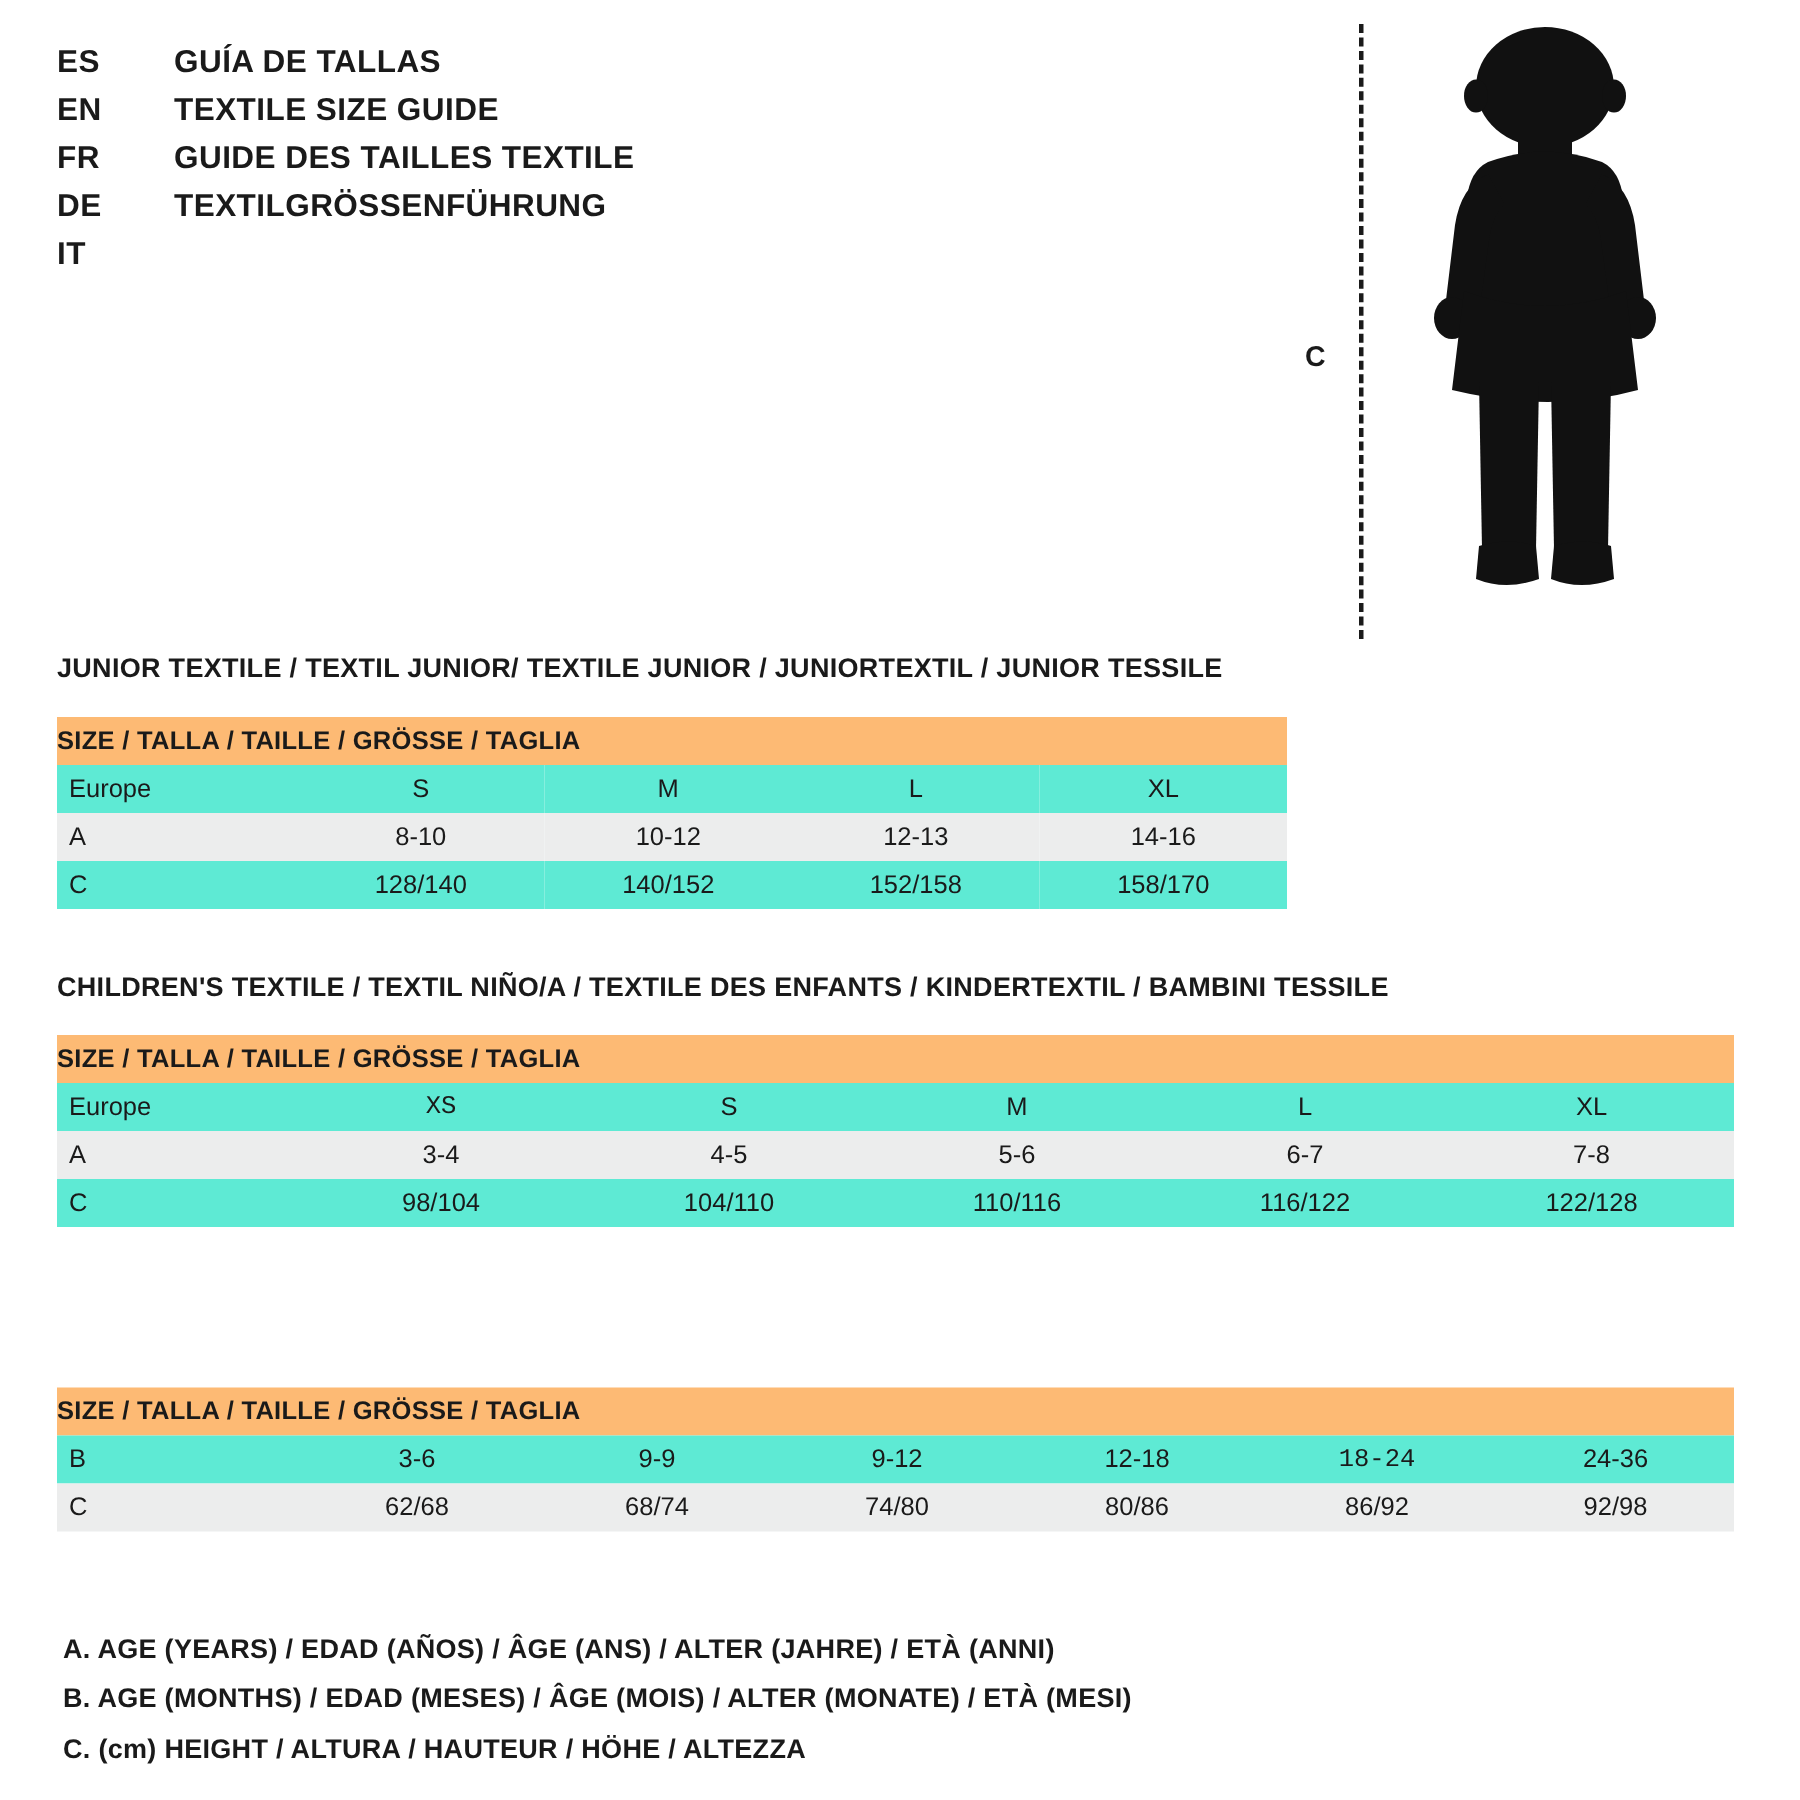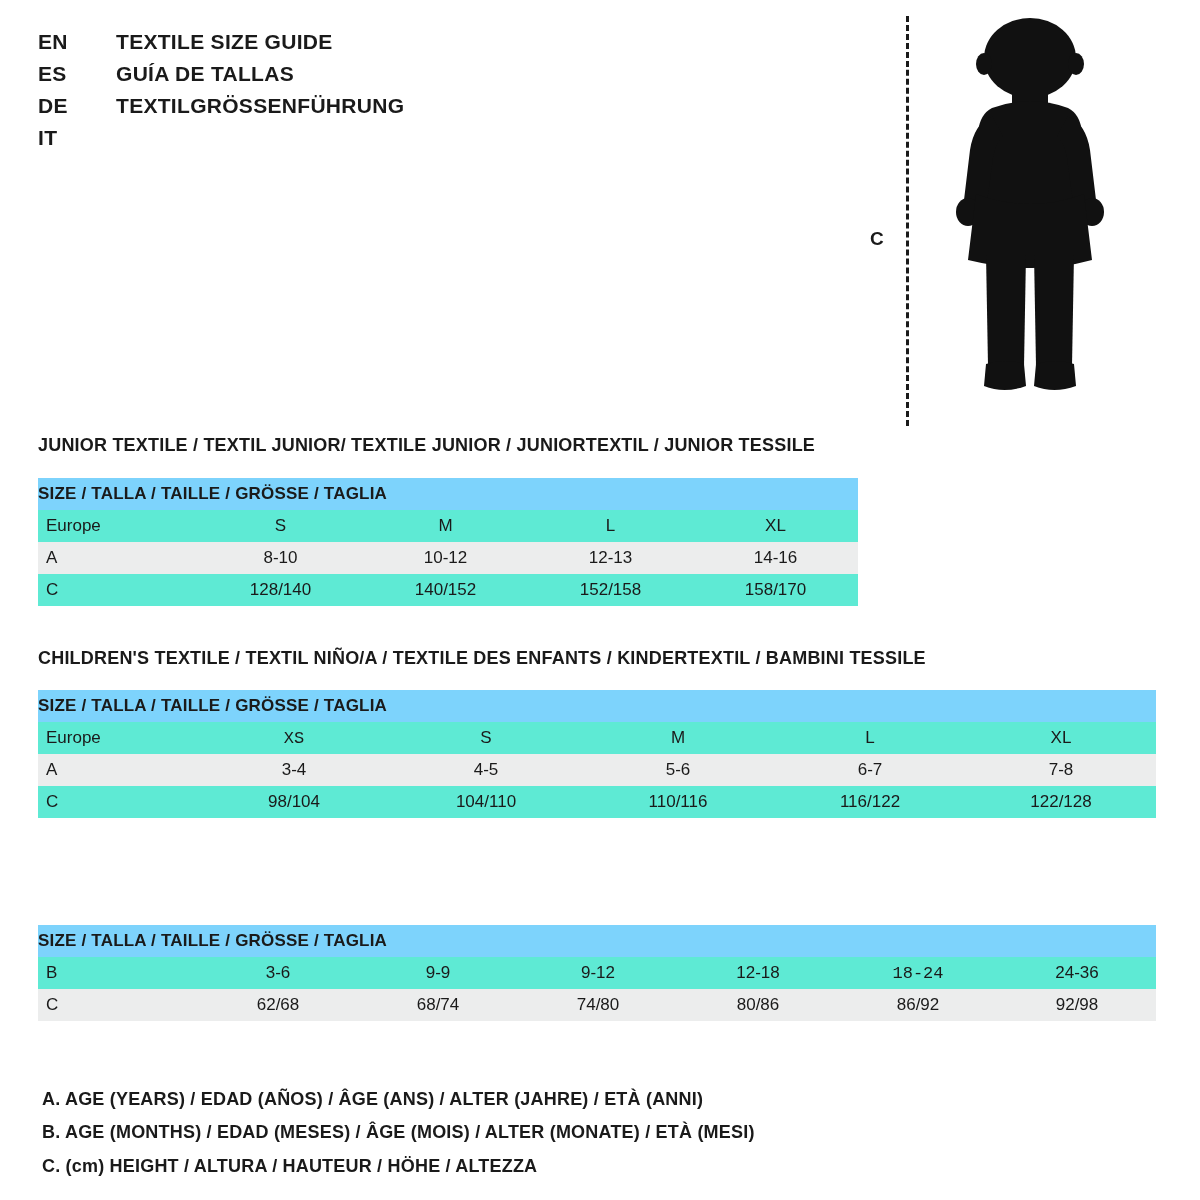--- a/index.html
+++ b/index.html
@@ -83,21 +83,21 @@
     position: absolute;
     border-collapse: collapse;
     font-size: 17px;
   }
   table.size-table td {
     padding: 6px 0 6px 0;
     height: 31px;
     white-space: nowrap;
   }
   .hdr-row td {
-    background: #7dd3fc;
+    background: #fdba74;
     font-weight: bold;
     font-size: 17px;
     padding-left: 8px;
     letter-spacing: 0.2px;
   }
   .row-white td { background: #5eead4; }
   .row-grey td { background: #eceded; }
   .lbl {
     padding-left: 8px !important;
     text-align: left;
@@ -119,26 +119,30 @@
     letter-spacing: 0.2px;
   }
 </style>
 </head>
 <body>
 
 <div class="page">
 
   <div class="lang-block">
     <div class="lang-row">
+      <span class="lang-code">ES</span>
+      <span class="lang-text">GUÍA DE TALLAS</span>
+    </div>
+    <div class="lang-row">
       <span class="lang-code">EN</span>
       <span class="lang-text">TEXTILE SIZE GUIDE</span>
     </div>
     <div class="lang-row">
-      <span class="lang-code">ES</span>
-      <span class="lang-text">GUÍA DE TALLAS</span>
+      <span class="lang-code">FR</span>
+      <span class="lang-text">GUIDE DES TAILLES TEXTILE</span>
     </div>
     <div class="lang-row">
       <span class="lang-code">DE</span>
       <span class="lang-text">TEXTILGRÖSSENFÜHRUNG</span>
     </div>
     <div class="lang-row">
       <span class="lang-code">IT</span>
     </div>
   </div>
 

